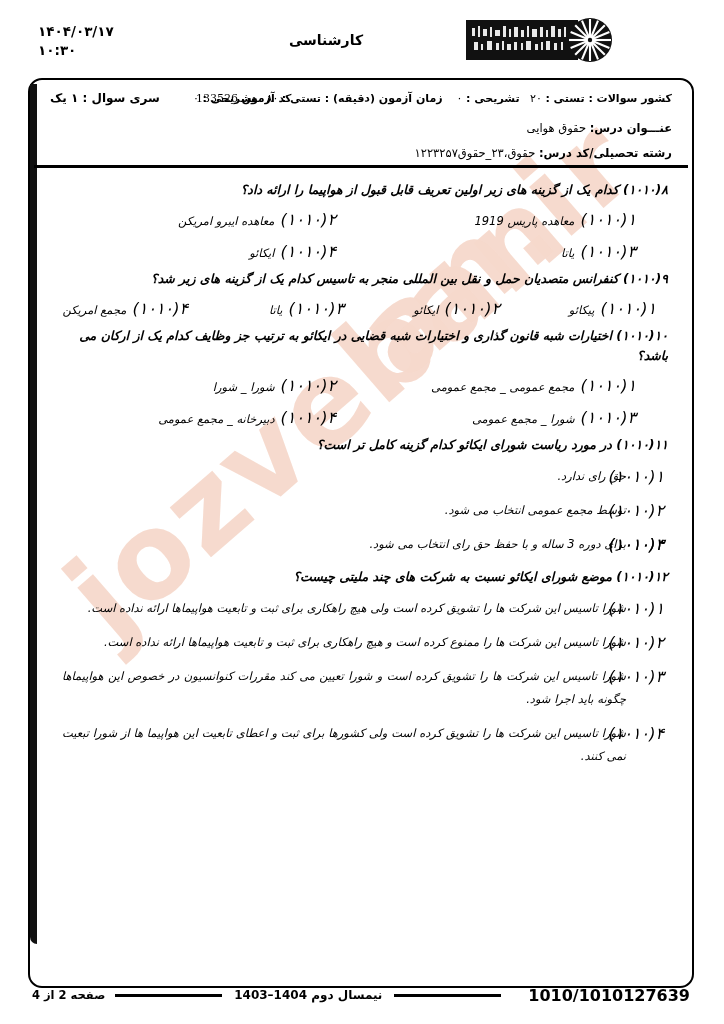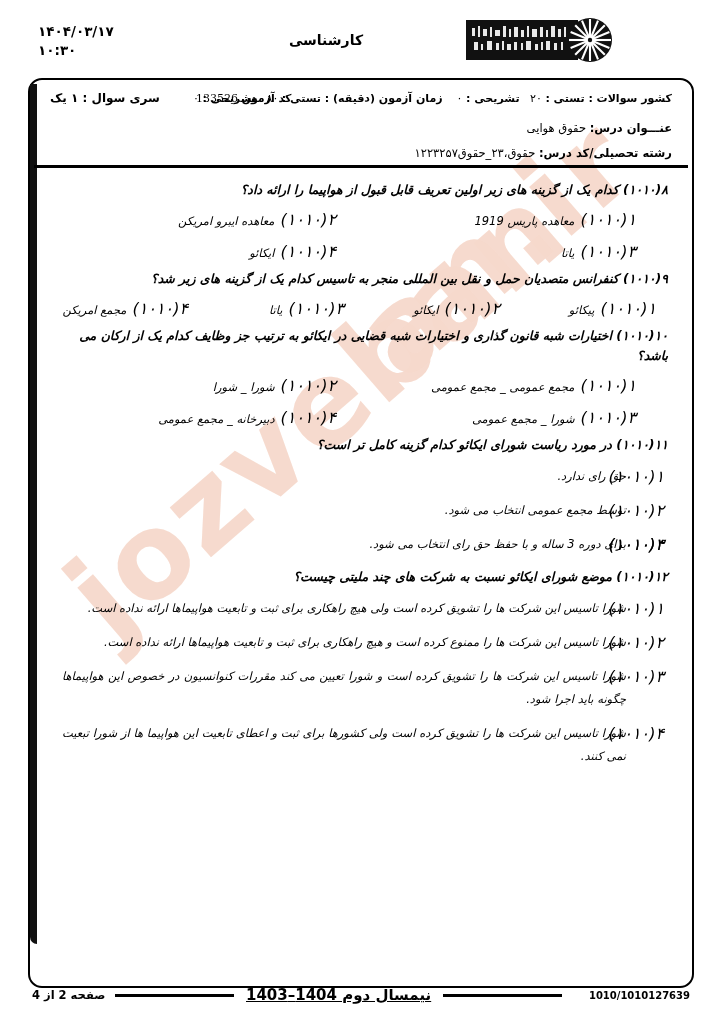--- a/index.html
+++ b/index.html
@@ -271,28 +271,27 @@
     margin: 0 6px;
   }
   #footer-page {
     font-weight: 700;
     font-size: 11.5px;
     white-space: nowrap;
     padding: 0 4px;
   }
   #footer-term {
     font-weight: 700;
-    font-size: 15px;
+    font-size: 12px;
     white-space: nowrap;
     padding: 0 6px;
-    text-decoration: underline;
   }
   #footer-code {
     font-weight: 700;
-    font-size: 10px;
+    font-size: 16px;
     white-space: nowrap;
     direction: ltr;
     font-family: "DejaVu Sans", "Liberation Sans", sans-serif;
     padding-right: 4px;
     margin-left: 21px;
   }
 </style>
 </head>
 <body>
 

